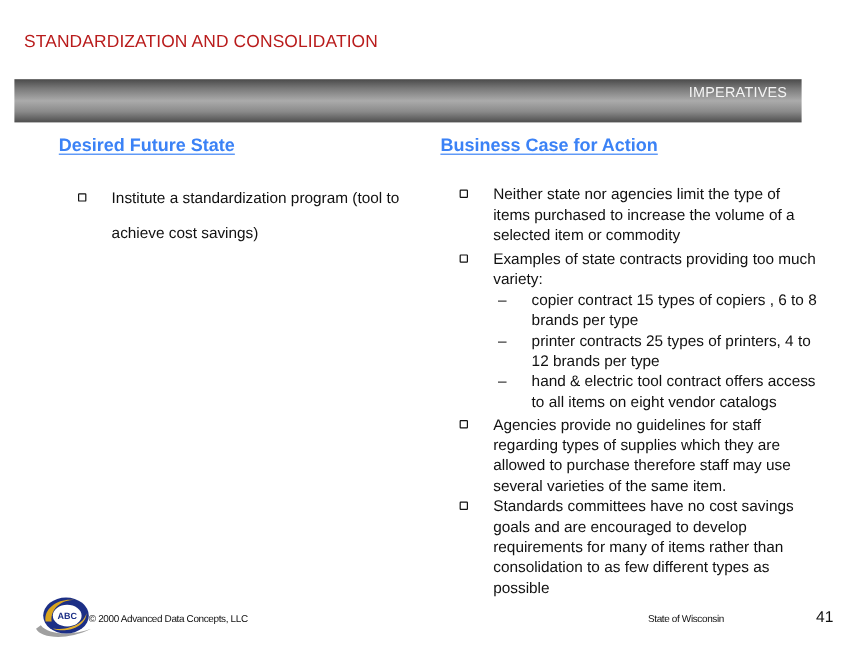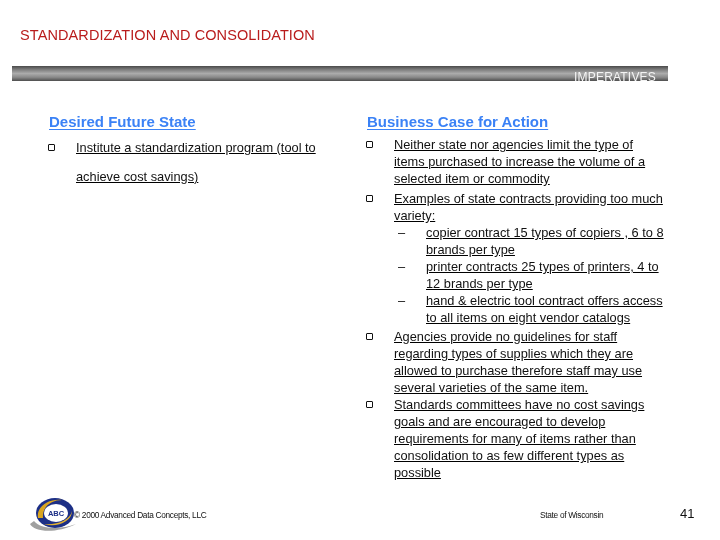--- a/index.html
+++ b/index.html
@@ -6,32 +6,32 @@
     body {
       width: 720px; height: 540px; position: relative; overflow: hidden;
       background: #ffffff; color: #000000;
       font-family: "Liberation Sans", sans-serif;
     }
     .slide-title {
       position: absolute; left: 20px; top: 27px;
       font-size: 14.5px; letter-spacing: 0.1px; color: #b91c1c;
     }
     .banner {
-      position: absolute; left: 12px; top: 66px; width: 656px; height: 15px;
+      position: absolute; left: 12px; top: 66px; width: 656px; height: 36px;
       background: linear-gradient(to bottom, #4a4a4a 0%, #7a7a7a 22%, #ababab 50%, #8a8a8a 75%, #4e4e4e 100%);
     }
     .banner-label {
       position: absolute; right: 12px; top: 4px;
       font-size: 12px; color: #f4f4f4; letter-spacing: 0.2px;
     }
     .col-heading {
       position: absolute; font-size: 15px; font-weight: bold;
       text-decoration: underline; text-underline-offset: 2px; color: #3b82f6;
     }
-    .bullet-list { position: absolute; margin: 0; padding: 0; list-style: none; text-decoration: underline; }
+    .bullet-list { position: absolute; margin: 17px; padding: 0; list-style: none; }
     .bullet {
       position: relative; font-size: 12.8px; color: #111;
     }
     .bullet-box {
       position: absolute; width: 5px; height: 5px; border: 1.3px solid #111;
       border-radius: 1px; background: #fff;
     }
     .left-col .bullet { padding-left: 28px; line-height: 29px; width: 275px; }
     .left-col .bullet-box { left: 0; top: 11px; }
     .right-col .bullet { padding-left: 28px; line-height: 17px; width: 270px; margin-bottom: 0; }

